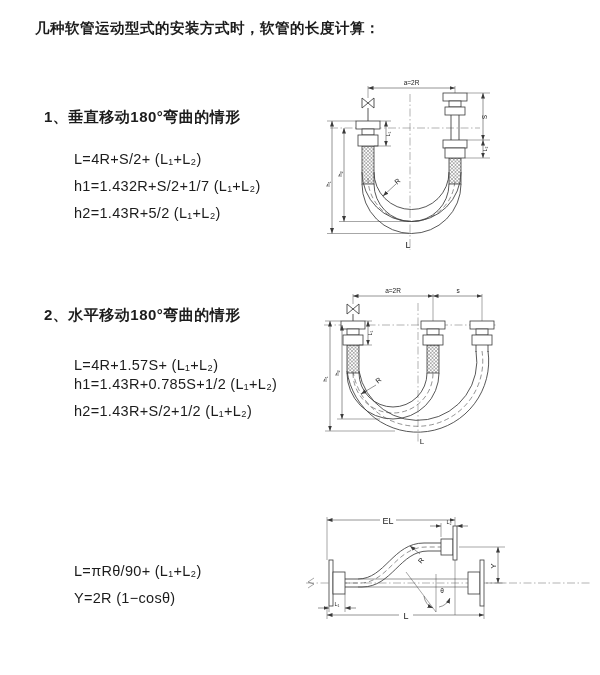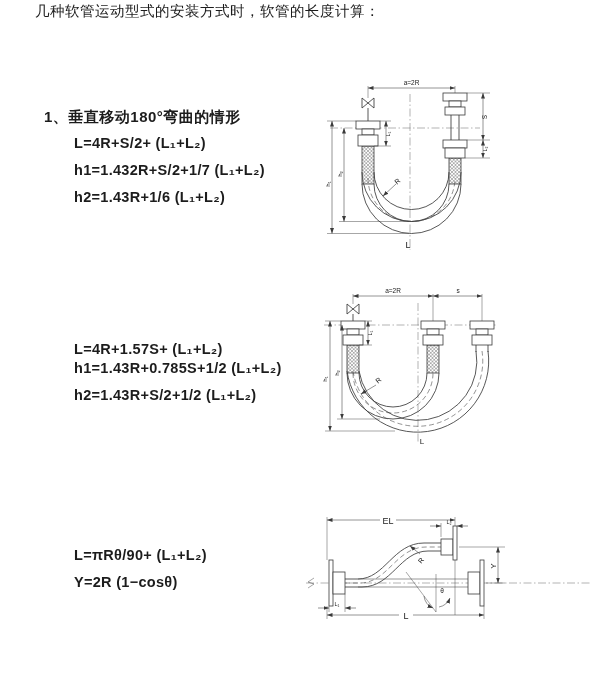--- a/index.html
+++ b/index.html
@@ -3,30 +3,30 @@
 <meta charset="utf-8">
 <style>
   html,body{margin:0;padding:0;}
   body{
     width:600px;height:675px;background:#ffffff;
     font-family:"Liberation Sans","DejaVu Sans",sans-serif;
     color:#1c1c1c;overflow:hidden;
   }
   .page{position:relative;width:600px;height:675px;background:#ffffff;}
   .title{
-    position:absolute;left:35px;top:2px;
-    font-size:14.5px;font-weight:normal;letter-spacing:0.5px;white-space:nowrap;
+    position:absolute;left:35px;top:19px;
+    font-size:14.5px;font-weight:bold;letter-spacing:0.5px;white-space:nowrap;
   }
   .heading{
     position:absolute;left:44px;
     font-size:15px;font-weight:bold;letter-spacing:0.5px;white-space:nowrap;
   }
   .formula{
     position:absolute;left:74px;
-    font-size:14.5px;font-weight:700;letter-spacing:0.3px;white-space:nowrap;
+    font-size:14.5px;font-weight:400;letter-spacing:0.3px;white-space:nowrap;margin-top:16px;
   }
   svg{position:absolute;}
   svg .pipe{fill:none;stroke:#3a3a3a;stroke-width:0.85;}
   svg .pipedash{fill:none;stroke:#4a4a4a;stroke-width:0.6;stroke-dasharray:5 3;}
   svg .ghost{fill:none;stroke:#555;stroke-width:0.6;}
   svg .fit{fill:#ffffff;stroke:#3a3a3a;stroke-width:0.8;}
   svg .hatchrect{stroke:#3a3a3a;stroke-width:0.8;}
   svg .dim{fill:none;stroke:#3a3a3a;stroke-width:0.55;}
   svg .ext{fill:none;stroke:#3a3a3a;stroke-width:0.45;}
   svg .cl{fill:none;stroke:#666;stroke-width:0.5;stroke-dasharray:8 2.5 1.5 2.5;}
@@ -41,22 +41,23 @@
 </head>
 <body>
 
 <div class="page">
 
   <div class="title">几种软管运动型式的安装方式时，软管的长度计算：</div>
 
   <div class="heading" style="top:108px">1、垂直移动180°弯曲的情形</div>
   <div class="formula" style="top:135px">L=4R+S/2+ (L₁+L₂)</div>
   <div class="formula" style="top:162px">h1=1.432R+S/2+1/7 (L₁+L₂)</div>
-  <div class="formula" style="top:189px">h2=1.43R+1/6 (L₁+L₂)</div>
-
+  <div class="formula" style="top:189px">h2=1.43R+5/2 (L₁+L₂)</div>
+
+  <div class="heading" style="top:306px">2、水平移动180°弯曲的情形</div>
   <div class="formula" style="top:341px">L=4R+1.57S+ (L₁+L₂)</div>
   <div class="formula" style="top:360px">h1=1.43R+0.785S+1/2 (L₁+L₂)</div>
   <div class="formula" style="top:387px">h2=1.43R+S/2+1/2 (L₁+L₂)</div>
 
   <div class="formula" style="top:547px">L=πRθ/90+ (L₁+L₂)</div>
   <div class="formula" style="top:574px">Y=2R (1−cosθ)</div>
 
   <svg style="left:312px;top:74px" width="290" height="180" viewBox="0 0 290 180">
     <defs>
       <pattern id="hp1" width="3.5" height="3.5" patternUnits="userSpaceOnUse">

